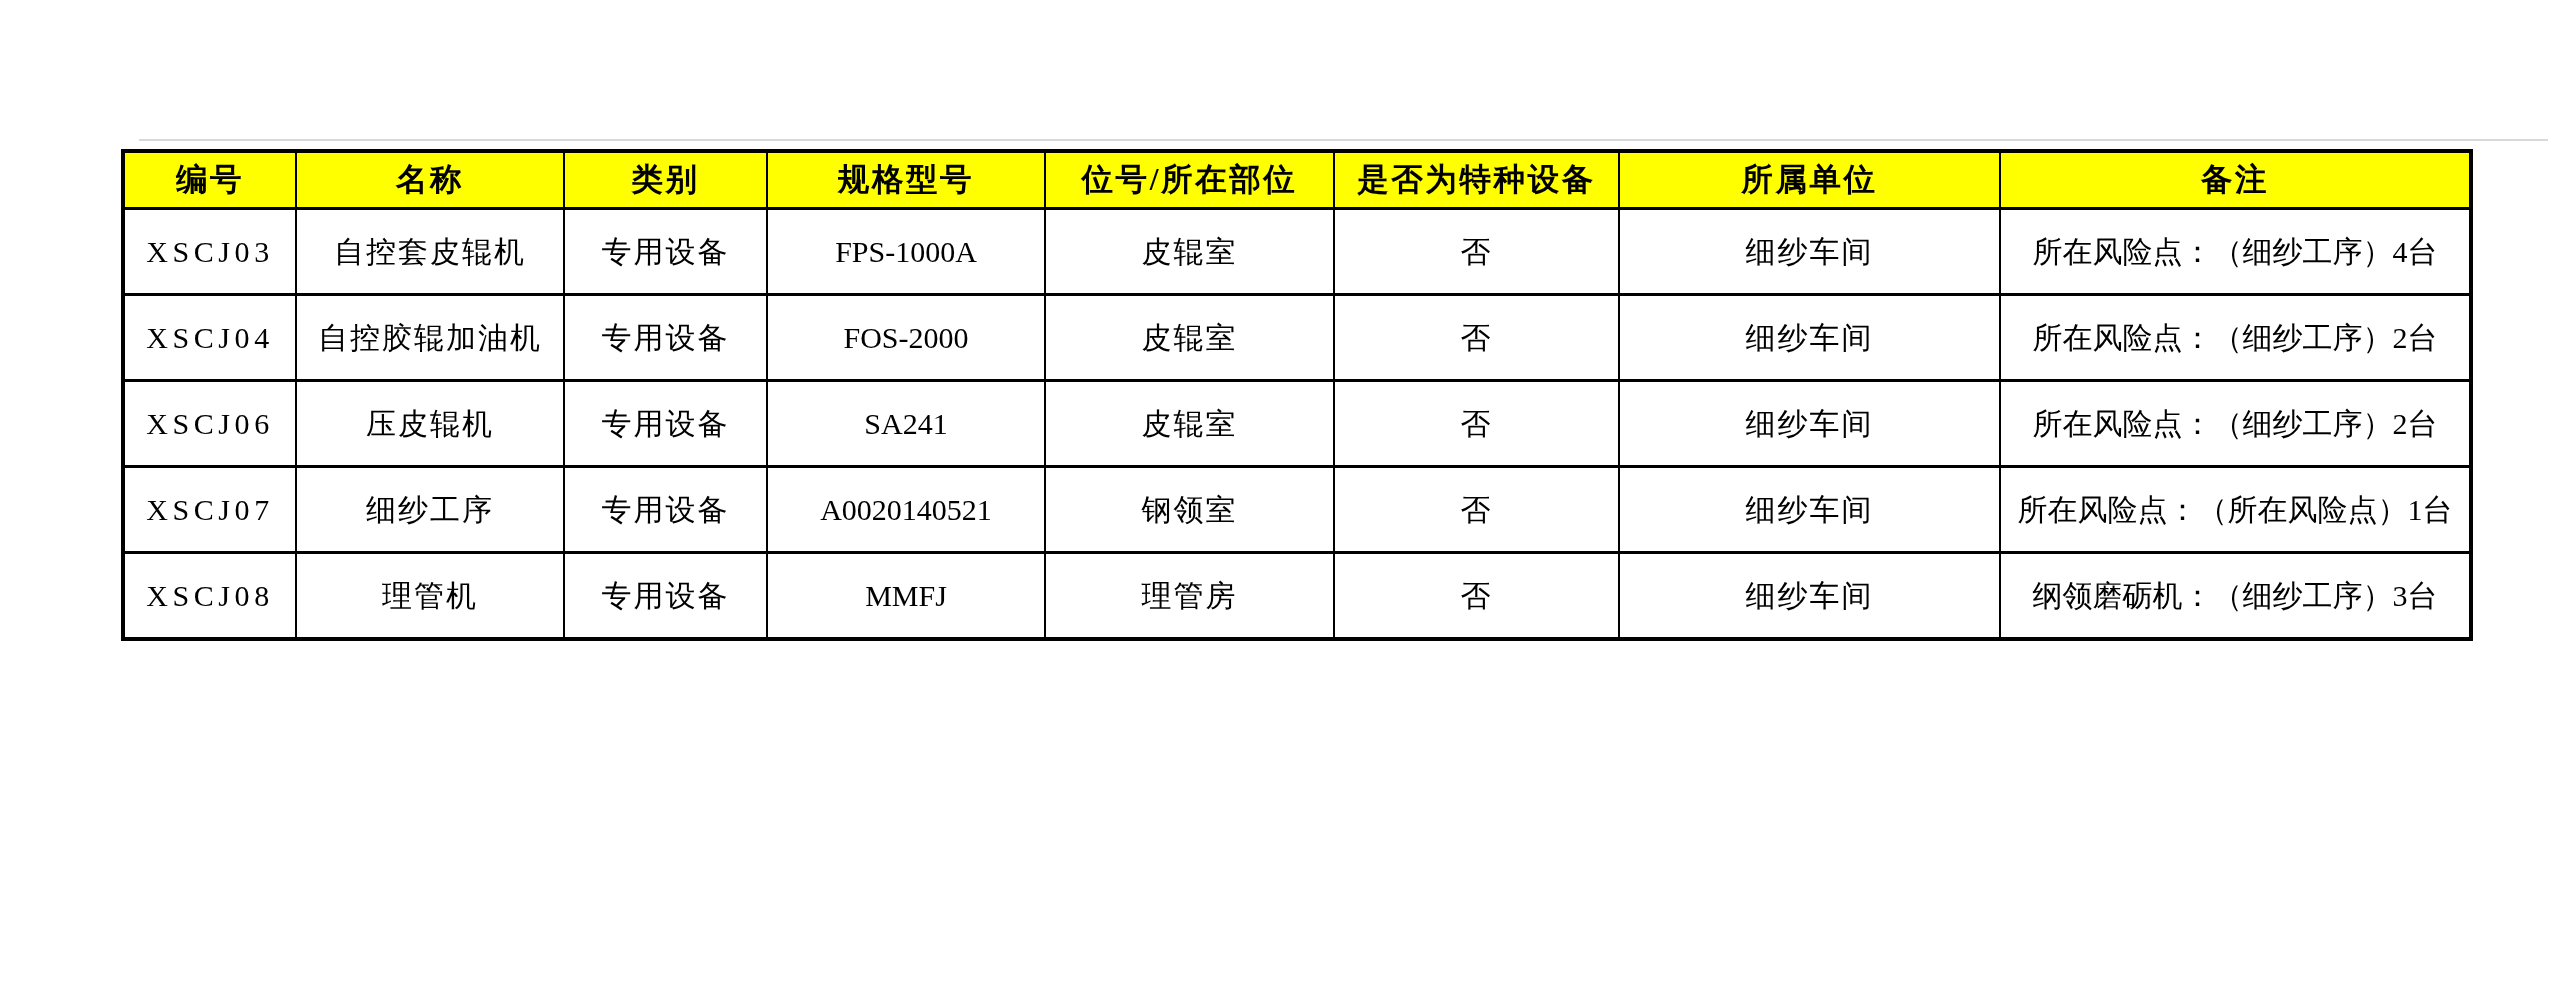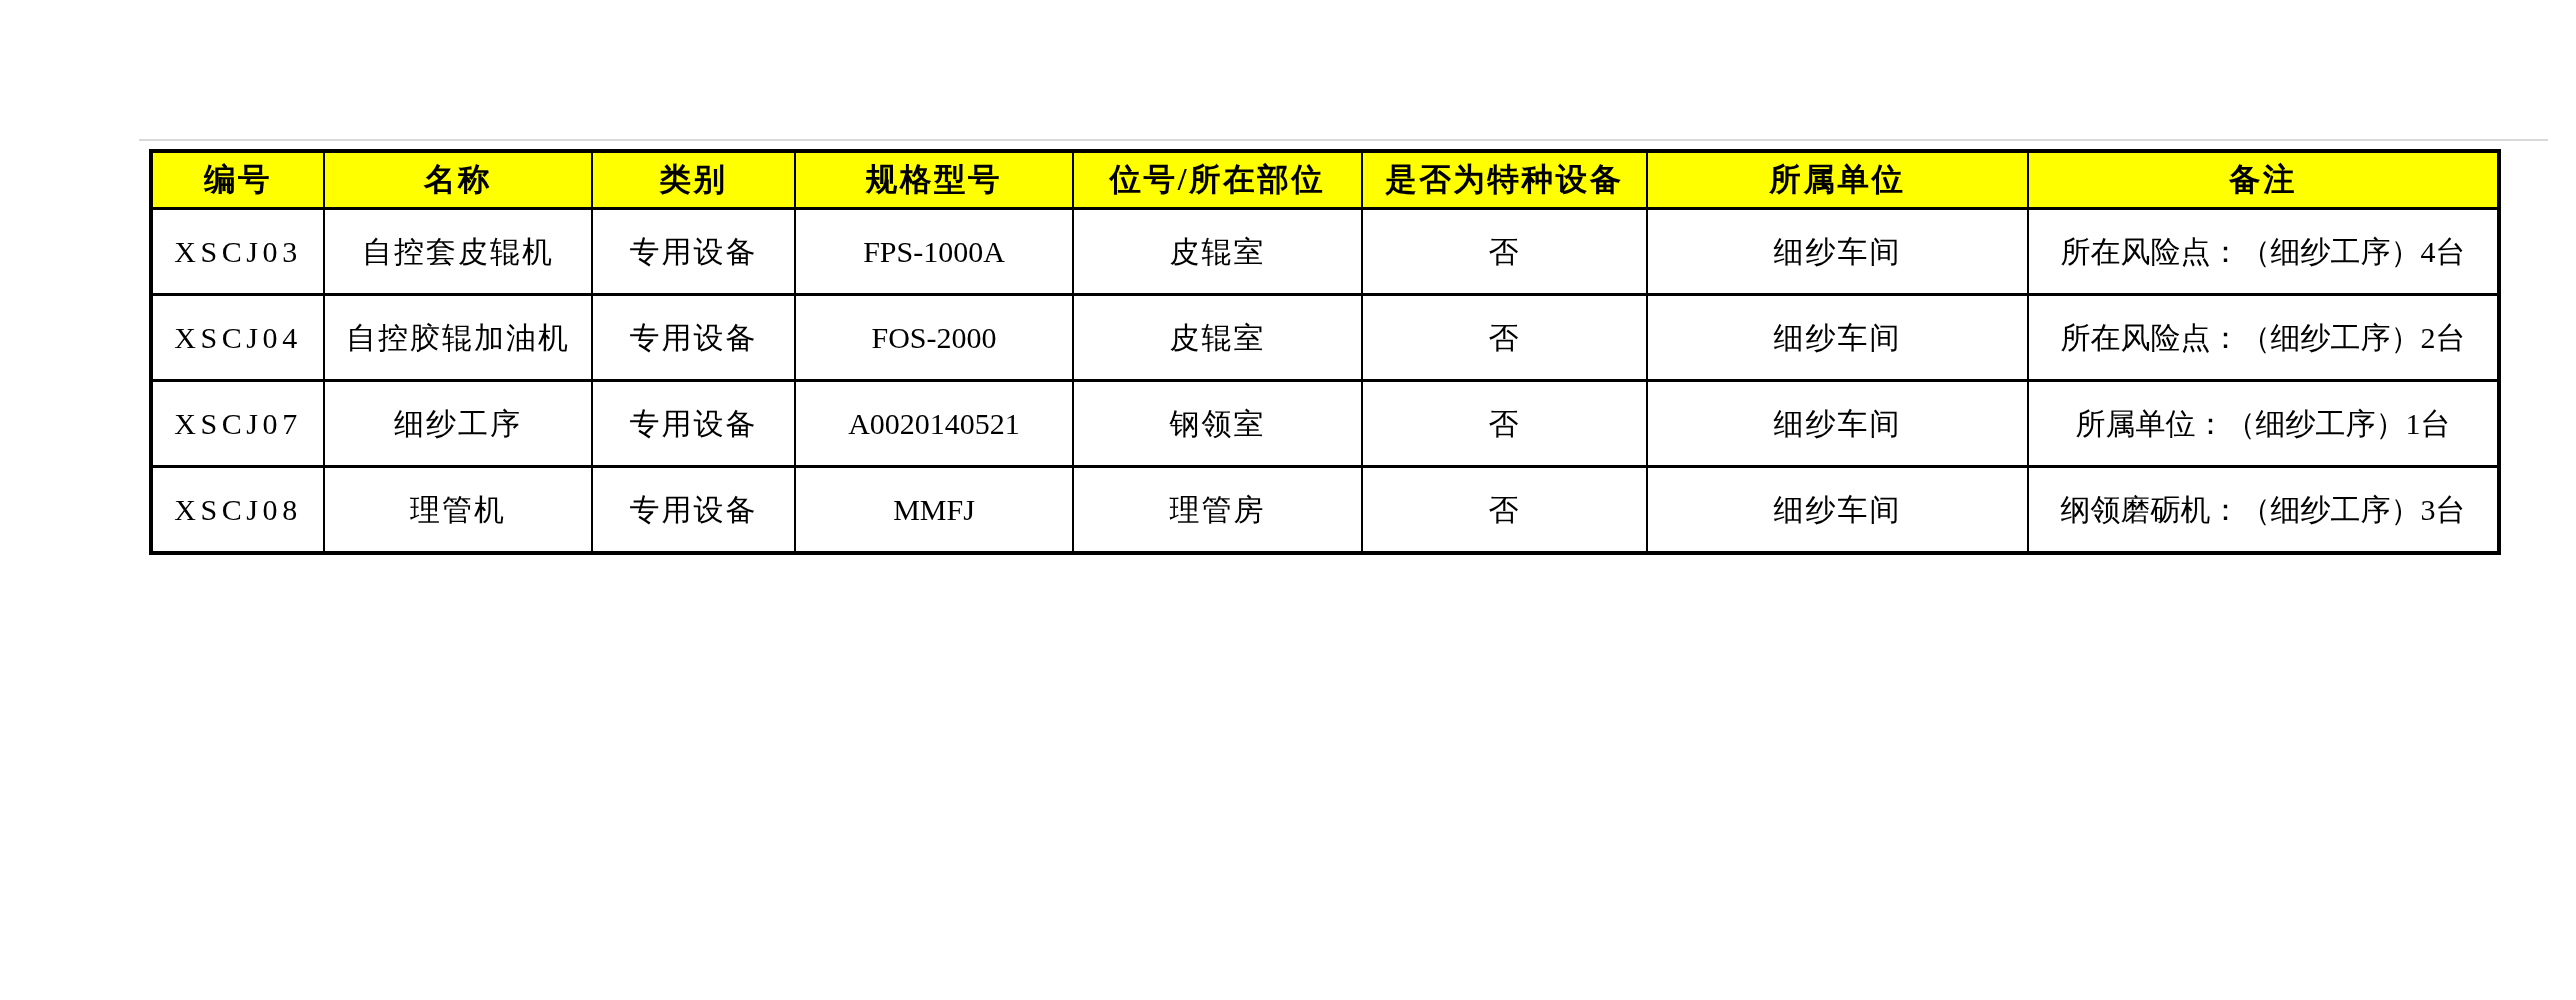--- a/index.html
+++ b/index.html
@@ -23,21 +23,21 @@
   .gridline-top {
     position: absolute;
     left: 139px;
     top: 139px;
     width: 2409px;
     height: 2px;
     background: #d9d9d9;
   }
   table.device-table {
     position: absolute;
-    left: 149px;
+    left: 121px;
     top: 149px;
     width: 2348px;
     border-collapse: collapse;
     table-layout: fixed;
     border: 4.6px solid #000000;
   }
   table.device-table th,
   table.device-table td {
     border-left: 2.6px solid #000000;
     border-right: 2.6px solid #000000;
@@ -118,28 +118,38 @@
           <td class="col-code">XSCJ04</td>
           <td class="col-name">自控胶辊加油机</td>
           <td class="col-category">专用设备</td>
           <td class="col-model">FOS-2000</td>
           <td class="col-location">皮辊室</td>
           <td class="col-special">否</td>
           <td class="col-unit">细纱车间</td>
           <td class="col-remark">所在风险点：（细纱工序）2台</td>
         </tr>
         <tr>
+          <td class="col-code">XSCJ06</td>
+          <td class="col-name">压皮辊机</td>
+          <td class="col-category">专用设备</td>
+          <td class="col-model">SA241</td>
+          <td class="col-location">皮辊室</td>
+          <td class="col-special">否</td>
+          <td class="col-unit">细纱车间</td>
+          <td class="col-remark">所在风险点：（细纱工序）2台</td>
+        </tr>
+        <tr>
           <td class="col-code">XSCJ07</td>
           <td class="col-name">细纱工序</td>
           <td class="col-category">专用设备</td>
           <td class="col-model">A0020140521</td>
           <td class="col-location">钢领室</td>
           <td class="col-special">否</td>
           <td class="col-unit">细纱车间</td>
-          <td class="col-remark">所属单位：（细纱工序）1台</td>
+          <td class="col-remark">所在风险点：（所在风险点）1台</td>
         </tr>
         <tr>
           <td class="col-code">XSCJ08</td>
           <td class="col-name">理管机</td>
           <td class="col-category">专用设备</td>
           <td class="col-model">MMFJ</td>
           <td class="col-location">理管房</td>
           <td class="col-special">否</td>
           <td class="col-unit">细纱车间</td>
           <td class="col-remark">纲领磨砺机：（细纱工序）3台</td>

